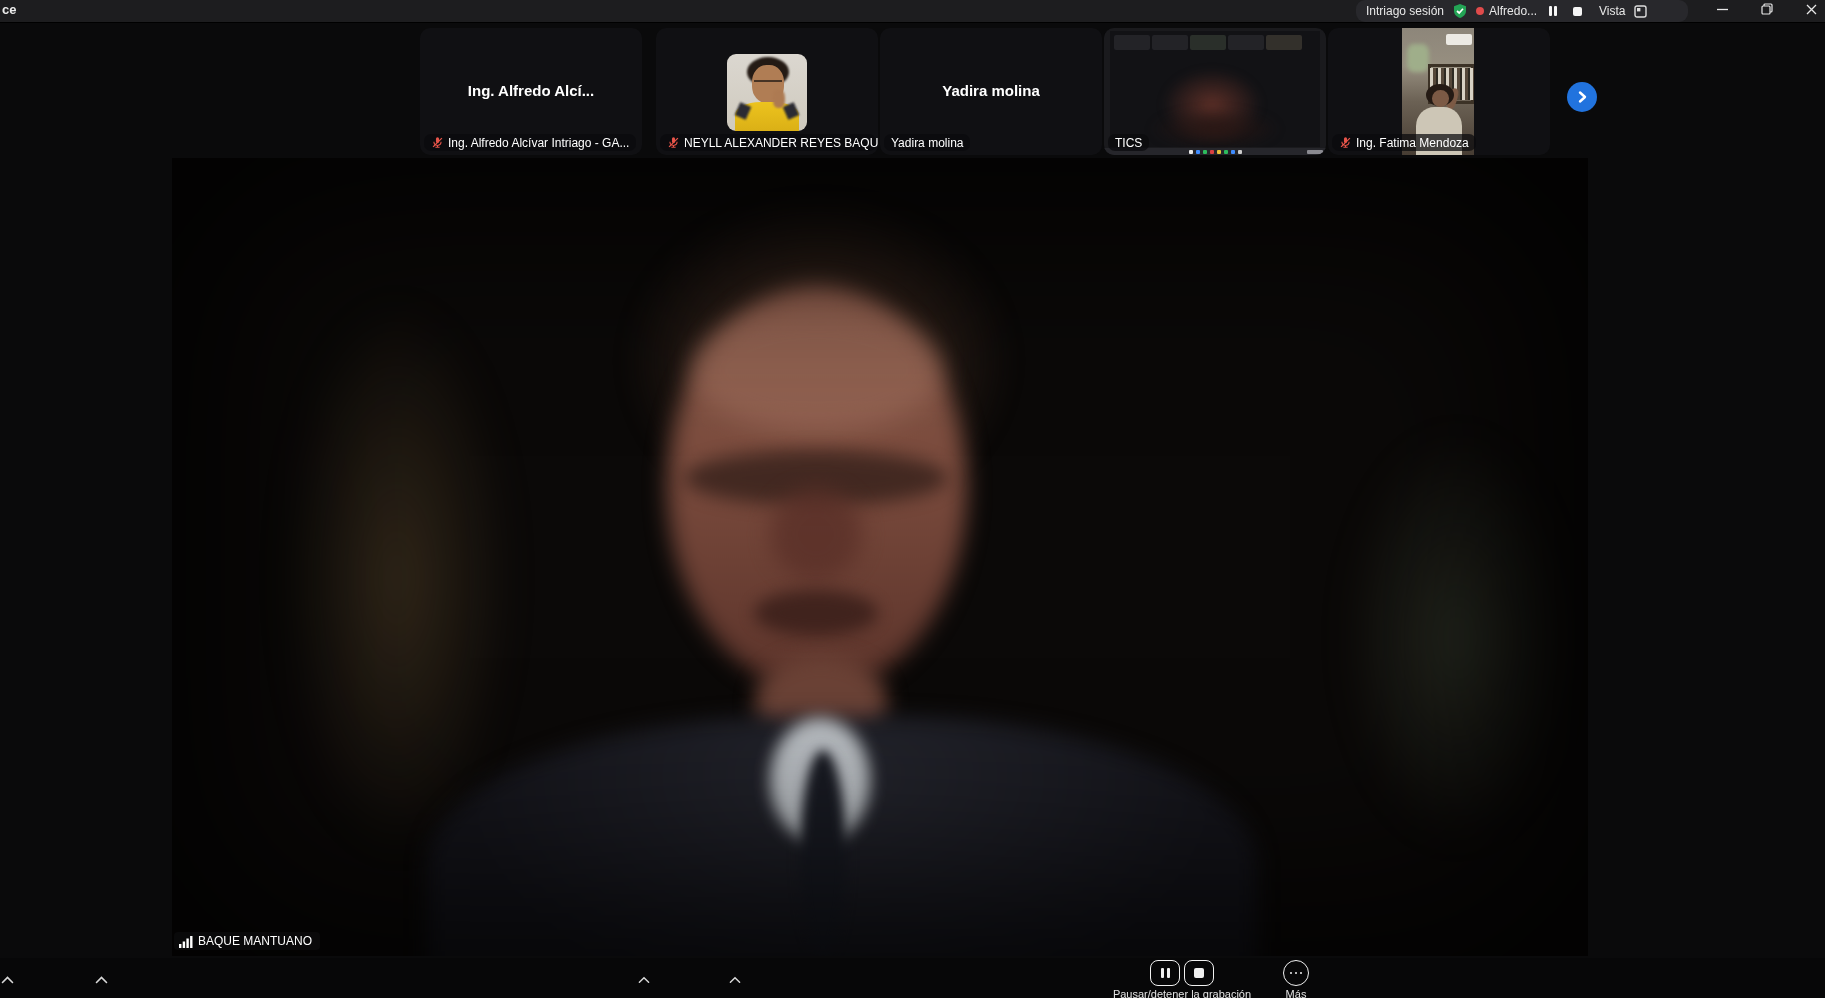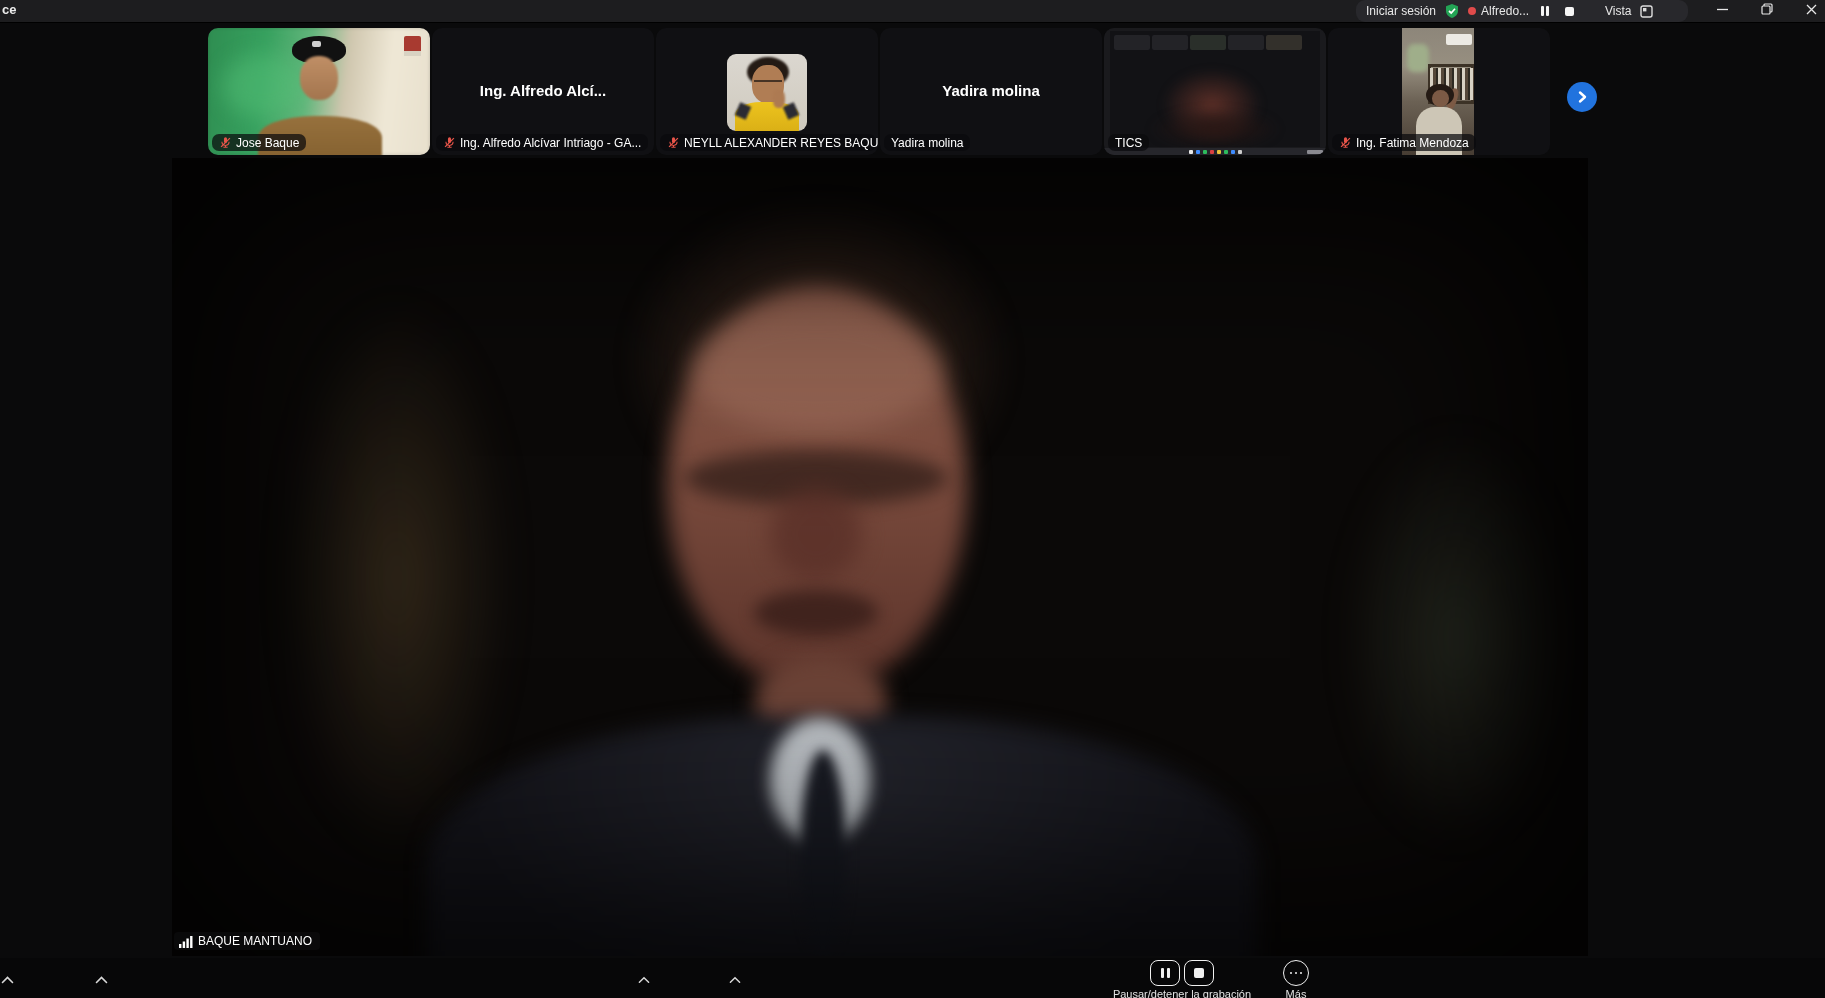--- a/index.html
+++ b/index.html
@@ -152,39 +152,39 @@
 </style>
 </head>
 <body>
 
 <div id="app">
 
   <div id="titlebar">
     <span class="title-frag">ce</span>
 
     <div class="tb-group">
-      <span class="tb-text">Iniciar sesión</span>
+      <span class="tb-text">Intriago sesión</span>
       <span style="display:flex">
         <svg width="16" height="16" viewBox="0 0 16 16">
             <path d="M8 1l6 2.2v4.6c0 3.6-2.4 6-6 7.2-3.6-1.2-6-3.6-6-7.2V3.2z" fill="#23a455"></path>
             <polyline points="5,8 7.2,10 11,5.8" stroke="#fff" stroke-width="1.7" fill="none"></polyline>
           </svg>
       </span>
       <span class="rec-wrap">
         <span class="rec-dot"></span>
         <span class="tb-text">Alfredo...</span>
       </span>
       <span class="rec-btn">
           <span class="bar"></span>
           <span class="bar"></span>
         </span>
       <span class="rec-btn">
           <span class="sq"></span>
         </span>
-      <span class="tb-text" style="margin-left:20px">Vista</span>
+      <span class="tb-text" style="margin-left:6px">Vista</span>
       <span style="display:flex">
         <svg width="13" height="13" viewBox="0 0 13 13">
             <rect x="1" y="1" width="11" height="11" rx="2" stroke="#ddd" stroke-width="1.4" fill="none"></rect>
             <rect x="3" y="3" width="3.4" height="3.4" fill="#ddd"></rect>
           </svg>
       </span>
     </div>
 
     <span class="win-btn" style="left:1712px">
       <svg width="11" height="11" viewBox="0 0 11 11">
@@ -197,45 +197,22 @@
           <rect x="1" y="3" width="8" height="8" rx="1" stroke="#e8e8e8" stroke-width="1.2" fill="#1d1d1f"></rect>
         </svg>
     </span>
     <span class="win-btn" style="left:1801px">
       <svg width="11" height="11" viewBox="0 0 11 11">
           <path d="M1 1l9 9M10 1l-9 9" stroke="#e8e8e8" stroke-width="1.3"></path>
         </svg>
     </span>
   </div>
 
-  <div class="tile" style="left:208px">
-    <div class="v-jose">
-      <div class="bg"></div>
-        <div class="blob"></div>
-      <div class="cap"></div>
-        <div class="caplogo"></div>
-        <div class="face"></div>
-      <div class="shirt"></div>
-        <div class="detector"></div>
-    </div>
-    <div class="tile-label">
-      <span style="display:flex">
-        <svg width="13" height="13" viewBox="0 0 16 16">
-            <rect x="6.1" y="1.6" width="3.8" height="7" rx="1.9" fill="#e8554a"></rect>
-            <path d="M3.6 7.2a4.4 4.4 0 0 0 8.8 0" stroke="#e8554a" stroke-width="1.3" fill="none"></path>
-            <line x1="8" y1="11.6" x2="8" y2="13.6" stroke="#e8554a" stroke-width="1.3"></line>
-            <line x1="5.4" y1="13.8" x2="10.6" y2="13.8" stroke="#e8554a" stroke-width="1.3"></line>
-            <line x1="2.6" y1="13.4" x2="13.4" y2="2.6" stroke="#e8554a" stroke-width="1.6"></line>
-          </svg>
-      </span>
-      <span>Jose Baque</span>
-    </div>
-  </div>
-
-  <div class="tile" style="left:432px">
+
+  <div class="tile" style="left:420px">
     <div class="center-name">Ing. Alfredo Alcí...</div>
     <div class="tile-label">
       <span style="display:flex">
         <svg width="13" height="13" viewBox="0 0 16 16">
             <rect x="6.1" y="1.6" width="3.8" height="7" rx="1.9" fill="#e8554a"></rect>
             <path d="M3.6 7.2a4.4 4.4 0 0 0 8.8 0" stroke="#e8554a" stroke-width="1.3" fill="none"></path>
             <line x1="8" y1="11.6" x2="8" y2="13.6" stroke="#e8554a" stroke-width="1.3"></line>
             <line x1="5.4" y1="13.8" x2="10.6" y2="13.8" stroke="#e8554a" stroke-width="1.3"></line>
             <line x1="2.6" y1="13.4" x2="13.4" y2="2.6" stroke="#e8554a" stroke-width="1.6"></line>
           </svg>

